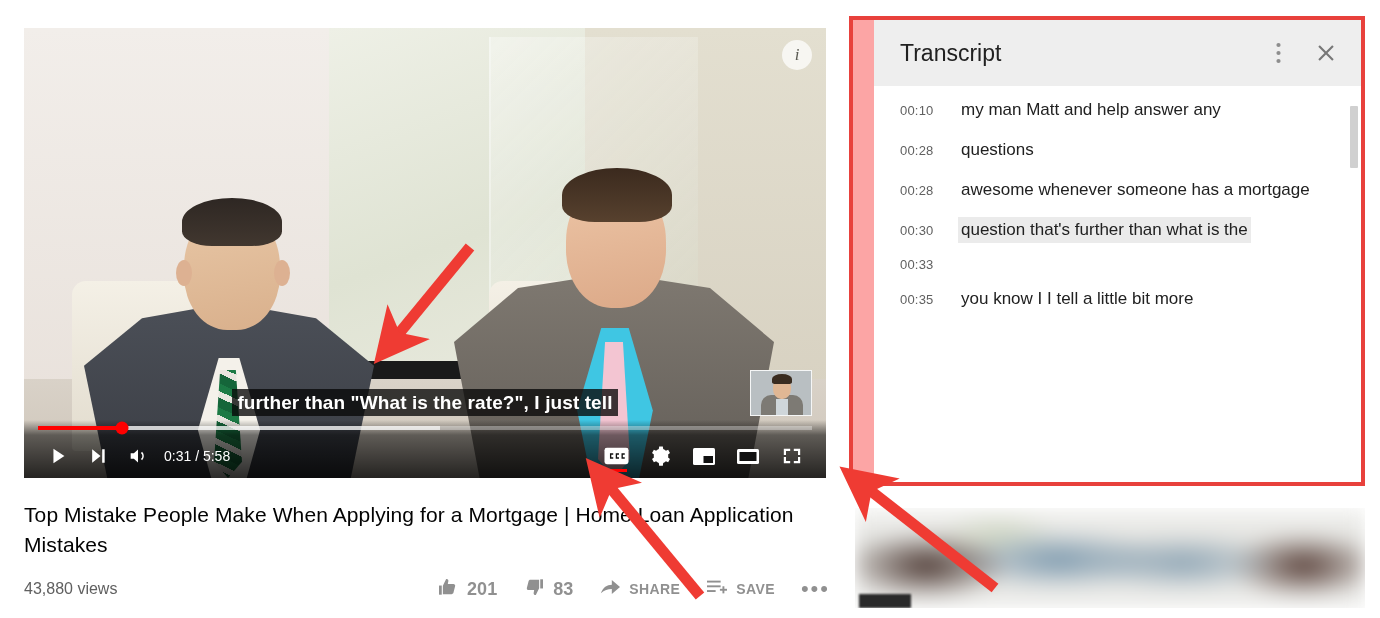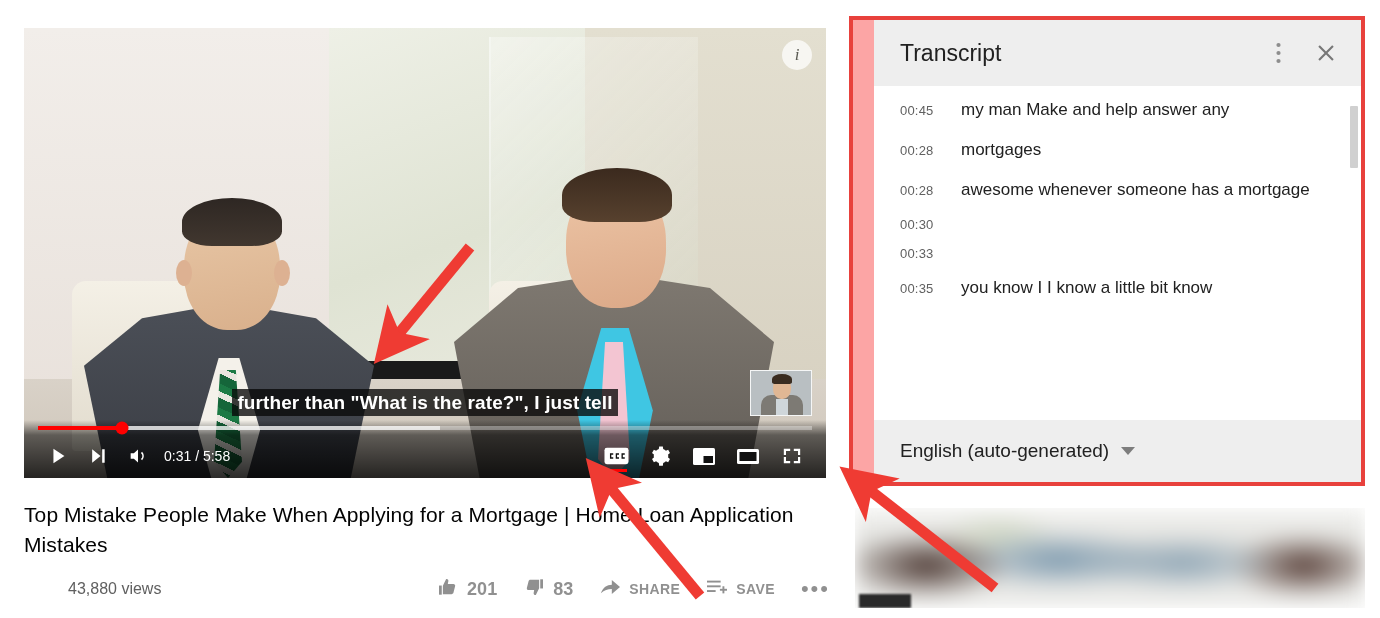--- a/index.html
+++ b/index.html
@@ -133,21 +133,21 @@
   .cbtn svg { fill:#fff; }
   .time { color:#fff; font-size:14px; padding:0 10px 0 6px; white-space:nowrap;
           font-family:"Liberation Sans", sans-serif; }
   .cc-underline { position:absolute; bottom:4px; left:50%; transform:translateX(-50%);
                   width:22px; height:3px; background:#f00; }
 
   
   #meta { position:absolute; left:24px; top:500px; width:806px; }
   .vid-title { font-size: 21px; color:#030303; line-height:30px; font-weight:400; letter-spacing:.1px; }
   .meta-row { display:flex; align-items:center; margin-top:16px; }
-  .views { font-size:16px; color:#606060;margin-left:44px; }
+  .views { font-size:16px; color:#606060; }
   .actions { margin-left:auto; display:flex; align-items:center; gap:26px; }
   .action { display:flex; align-items:center; gap:8px; color:#909090; cursor:pointer; }
   .action svg { fill:#909090; }
   .action-label { font-size:14px; font-weight:600; letter-spacing:.4px; color:#909090; }
   .action-count { font-size:18px; font-weight:600; color:#909090; }
   .dots-more { color:#909090; font-size:22px; letter-spacing:2px; line-height:14px; cursor:pointer; }
 
   
   #transcript-outline {
     position:absolute; left:849px; top:16px; width:516px; height:470px;
@@ -385,53 +385,48 @@
             <svg width="24" height="24" viewBox="0 0 24 24">
               <path d="M4.3 5.8 5.8 4.3 12 10.5l6.2-6.2 1.5 1.5L13.5 12l6.2 6.2-1.5 1.5L12 13.5l-6.2 6.2-1.5-1.5L10.5 12Z" fill="#777"></path>
             </svg>
           </div>
         </div>
       </div>
 
       <div class="tr-body">
         <div id="tr-rows">
             <div class="tr-row">
-              <div class="tr-time">00:45</div>
-              <div class="tr-text">my man Make and help answer any</div>
+              <div class="tr-time">00:10</div>
+              <div class="tr-text">my man Matt and help answer any</div>
             </div>
             <div class="tr-row">
               <div class="tr-time">00:28</div>
-              <div class="tr-text">mortgages</div>
+              <div class="tr-text">questions</div>
             </div>
             <div class="tr-row">
               <div class="tr-time">00:28</div>
               <div class="tr-text">awesome whenever someone has a mortgage</div>
             </div>
             <div class="tr-row active">
               <div class="tr-time">00:30</div>
+              <div class="tr-text">question that's further than what is the</div>
             </div>
             <div class="tr-row">
               <div class="tr-time">00:33</div>
             </div>
             <div class="tr-row">
               <div class="tr-time">00:35</div>
-              <div class="tr-text">you know I I know a little bit know</div>
+              <div class="tr-text">you know I I tell a little bit more</div>
             </div>
           </div>
         <div class="tr-scrollbar">
           <div class="tr-thumb"></div>
         </div>
       </div>
 
-      <div class="tr-footer">
-        <div class="lang-select">
-          <span class="lang-label">English (auto-generated)</span>
-          <span class="caret-down"></span>
-        </div>
-      </div>
 
     </div>
   </div>
 
   <div id="suggestion">
     <div class="blur-img"></div>
     <div class="blur-badge"></div>
   </div>
 
   <svg class="arrow-svg" viewBox="0 0 1380 618">

